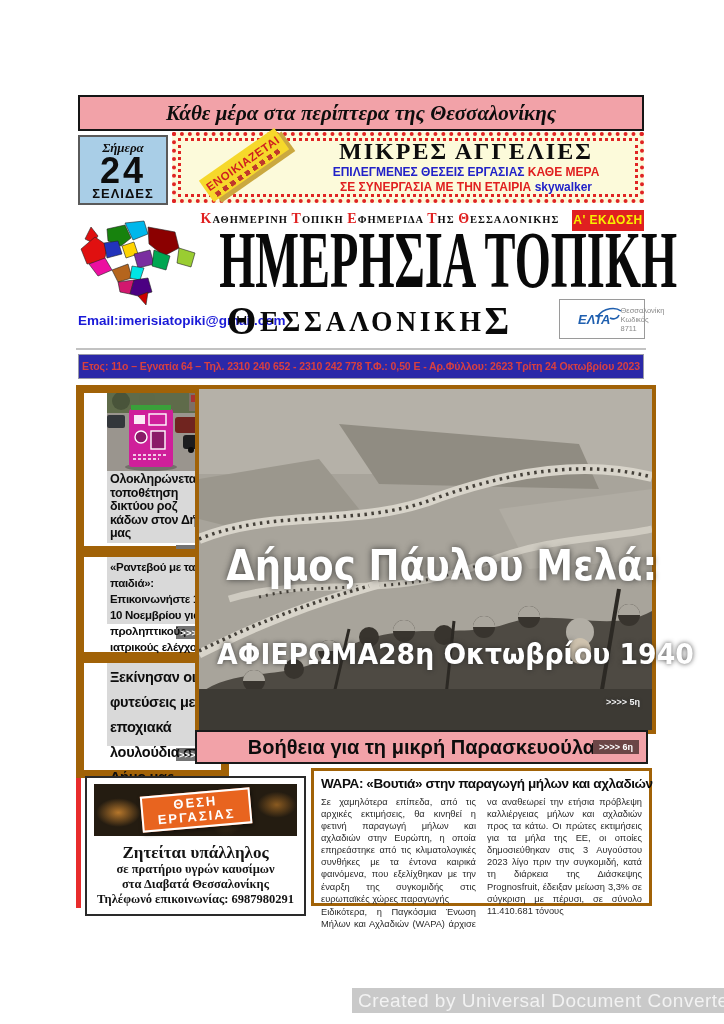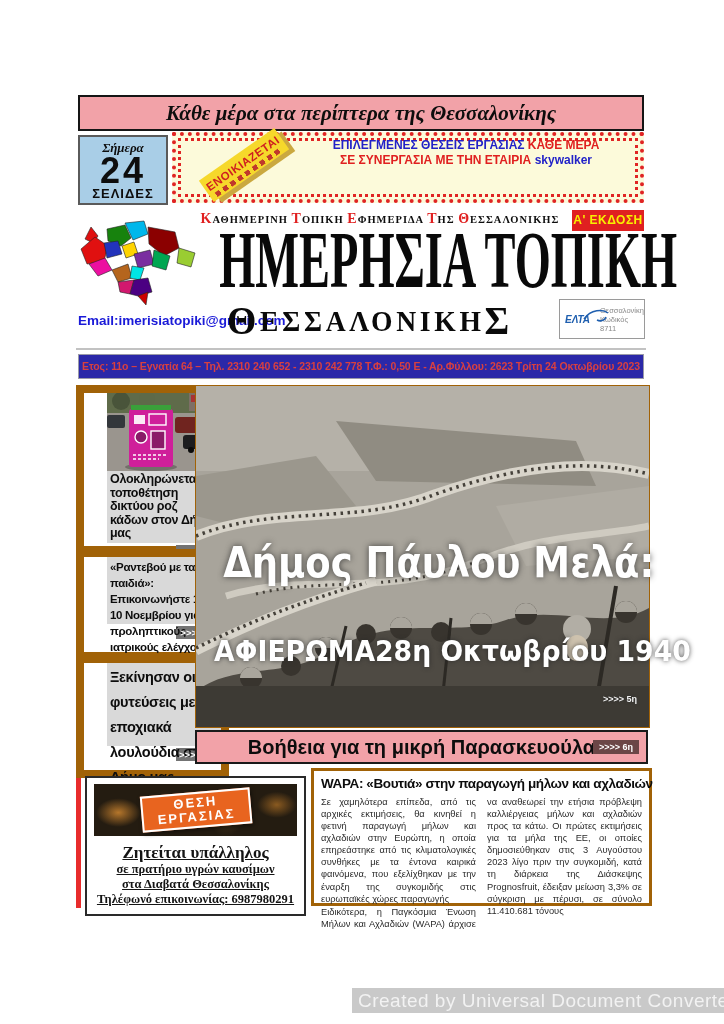--- a/index.html
+++ b/index.html
@@ -48,22 +48,22 @@
   .main-title{left:110px;top:218px;width:520px;text-align:center;
     font-family:"Liberation Serif",serif;font-weight:bold;font-size:80px;line-height:84px;
     color:#090909;transform:scaleX(.58);transform-origin:center top;white-space:nowrap;}
   .email{left:78px;top:313px;font-weight:bold;font-size:13.5px;color:#1a1ad8;}
   .subtitle{left:200px;top:296px;width:340px;text-align:center;
     font-family:"Liberation Serif",serif;font-weight:bold;color:#0a0a0a;
     letter-spacing:4px;transform:scaleX(.92);transform-origin:center top;white-space:nowrap;}
   .sub-mid{font-size:30px;} .sub-big{font-size:41px;vertical-align:-3px;}
   .elta-box{left:559px;top:299px;width:84px;height:38px;border:1px solid #9a9a9a;
     background:#fff;display:flex;align-items:center;}
-  .elta-logo{color:#1f5faf;font-weight:bold;font-style:italic;font-size:10px;
-    margin-left:5px;position:relative;}
+  .elta-logo{color:#1f5faf;font-weight:bold;font-style:italic;font-size:13px;
+    margin-left:18px;position:relative;}
   .elta-swoosh{position:absolute;left:18px;top:-7px;}
   .elta-lines{font-size:7.5px;color:#8a8a8a;line-height:9px;margin-left:10px;}
 
   .rule{left:76px;top:348px;width:570px;height:2px;background:#c2c2c2;}
 
   
   .info-bar{left:78px;top:354px;width:564px;height:23px;background:#2b28a8;
     border:1px solid #9a9aa8;text-align:center;line-height:23px;
     color:#d84040;font-weight:bold;font-size:10.5px;letter-spacing:-.1px;white-space:nowrap;}
 
@@ -73,21 +73,21 @@
   .si-1{top:385px;height:153px;} .si-2{top:549px;height:95px;} .si-3{top:655px;height:107px;}
   .bin-photo{display:block;width:106px;height:78px;}
   .si-text{background:#d9d9d9;color:#0d0d0d;font-weight:bold;padding:2px 3px;}
   .si-1 .si-text{font-size:12.5px;line-height:13.5px;letter-spacing:-.3px;}
   .si-2 .si-text{font-size:11.5px;line-height:16px;height:63px;letter-spacing:-.3px;}
   .si-3 .si-text{font-size:14.5px;line-height:25px;height:79px;letter-spacing:-.3px;}
   .si-badge{display:block;width:42px;margin:2px 3px 0 auto;background:#737373;color:#fff;
     font-weight:bold;font-size:9.5px;text-align:center;line-height:13px;}
 
   
-  .main-photo{left:195px;top:385px;width:453px;height:341px;border:1px solid #a16207;}
+  .main-photo{left:195px;top:385px;width:453px;height:341px;border:4px solid #a16207;}
   .war-svg{position:absolute;left:0;top:0;width:100%;height:100%;}
   .headline1{position:absolute;left:0;top:152px;width:100%;text-align:center;
     font-family:"DejaVu Sans",sans-serif;font-weight:bold;font-size:42px;color:#fff;
     transform:scaleX(.88);text-shadow:0 0 7px rgba(40,40,40,.8);white-space:nowrap;}
   .headline2{position:absolute;left:0;top:248px;width:100%;text-align:center;
     font-family:"DejaVu Sans",sans-serif;font-weight:bold;font-size:29px;color:#fff;
     transform:scaleX(.92);text-shadow:0 0 6px rgba(40,40,40,.8);white-space:nowrap;}
   .photo-badge{position:absolute;right:12px;top:308px;color:#f2f2f2;font-weight:bold;
     font-size:9px;text-shadow:0 0 3px #333;}
 
@@ -102,21 +102,21 @@
   .job-ad{left:85px;top:776px;width:217px;height:136px;background:#fff;border:2px solid #2a2a2a;}
   .job-photo{position:relative;margin:6px 7px 0 7px;height:52px;background-color:#241c11;
     background-image:radial-gradient(ellipse 34px 22px at 12% 55%,#b5762b,rgba(36,28,17,0) 65%),
       radial-gradient(ellipse 30px 20px at 90% 40%,#8a5a20,rgba(36,28,17,0) 65%),
       radial-gradient(ellipse 26px 34px at 65% 55%,#4a3920,rgba(36,28,17,0) 70%),
       radial-gradient(ellipse 20px 26px at 35% 45%,#3a2d1d,rgba(36,28,17,0) 70%);}
   .job-badge{position:absolute;left:50%;top:50%;transform:translate(-50%,-50%) rotate(-5deg);
     background:#e8641f;border:2px solid #fff;color:#fff;font-weight:bold;font-size:13px;
     line-height:14px;text-align:center;letter-spacing:2px;padding:2px 14px;
     box-shadow:1px 2px 4px rgba(0,0,0,.5);white-space:nowrap;}
-  .job-text{font-family:"Liberation Serif",serif;text-align:center;color:#141414;margin-top:7px;text-decoration:underline;}
+  .job-text{font-family:"Liberation Serif",serif;text-align:center;color:#141414;margin-top:7px;}
   .job-l1{font-weight:bold;font-size:17px;line-height:19px;}
   .job-l{font-size:12.5px;line-height:15px;font-weight:600;}
 
   
   .article{left:311px;top:768px;width:321px;height:124px;background:#fff;
     border:3px solid #a16207;padding:4px 7px;}
   .art-title{text-align:center;font-weight:bold;font-size:13.5px;letter-spacing:-.4px;
     color:#0d0d0d;margin:1px 0 5px 0;white-space:nowrap;}
   .art-body{column-count:2;column-gap:11px;font-size:9.3px;line-height:1.3;
     text-align:justify;color:#2a2a2a;}
@@ -139,20 +139,21 @@
     <div class="pages-count">24</div>
     <div class="pages-label">ΣΕΛΙΔΕΣ</div>
   </div>
 
   <div class="abs classifieds">
     <div class="sticker">
       <span>ΕΝΟΙΚΙΑΖΕΤΑΙ</span>
       <div class="sticker-strip"></div>
     </div>
     <div class="cl-text">
+      <div class="cl-title">ΜΙΚΡΕΣ ΑΓΓΕΛΙΕΣ</div>
       <div class="cl-line"><span class="t-blue">ΕΠΙΛΕΓΜΕΝΕΣ ΘΕΣΕΙΣ ΕΡΓΑΣΙΑΣ</span><span class="t-red"> ΚΑΘΕ ΜΕΡΑ</span></div>
       <div class="cl-line"><span class="t-red">ΣΕ ΣΥΝΕΡΓΑΣΙΑ ΜΕ ΤΗΝ ΕΤΑΙΡΙΑ</span><span class="t-blue"> skywalker</span></div>
     </div>
   </div>
 
   <div class="abs tagline"><span class="tag-cap">Κ</span>ΑΘΗΜΕΡΙΝΗ <span class="tag-cap">Τ</span>ΟΠΙΚΗ <span class="tag-cap">Ε</span>ΦΗΜΕΡΙΔΑ <span class="tag-cap">Τ</span>ΗΣ <span class="tag-cap">Θ</span>ΕΣΣΑΛΟΝΙΚΗΣ</div>
   <div class="abs edition">Α' ΕΚΔΟΣΗ</div>
 
   <svg class="abs map-svg" viewBox="0 0 128 90">
     <g stroke="#222" stroke-width="0.6">

